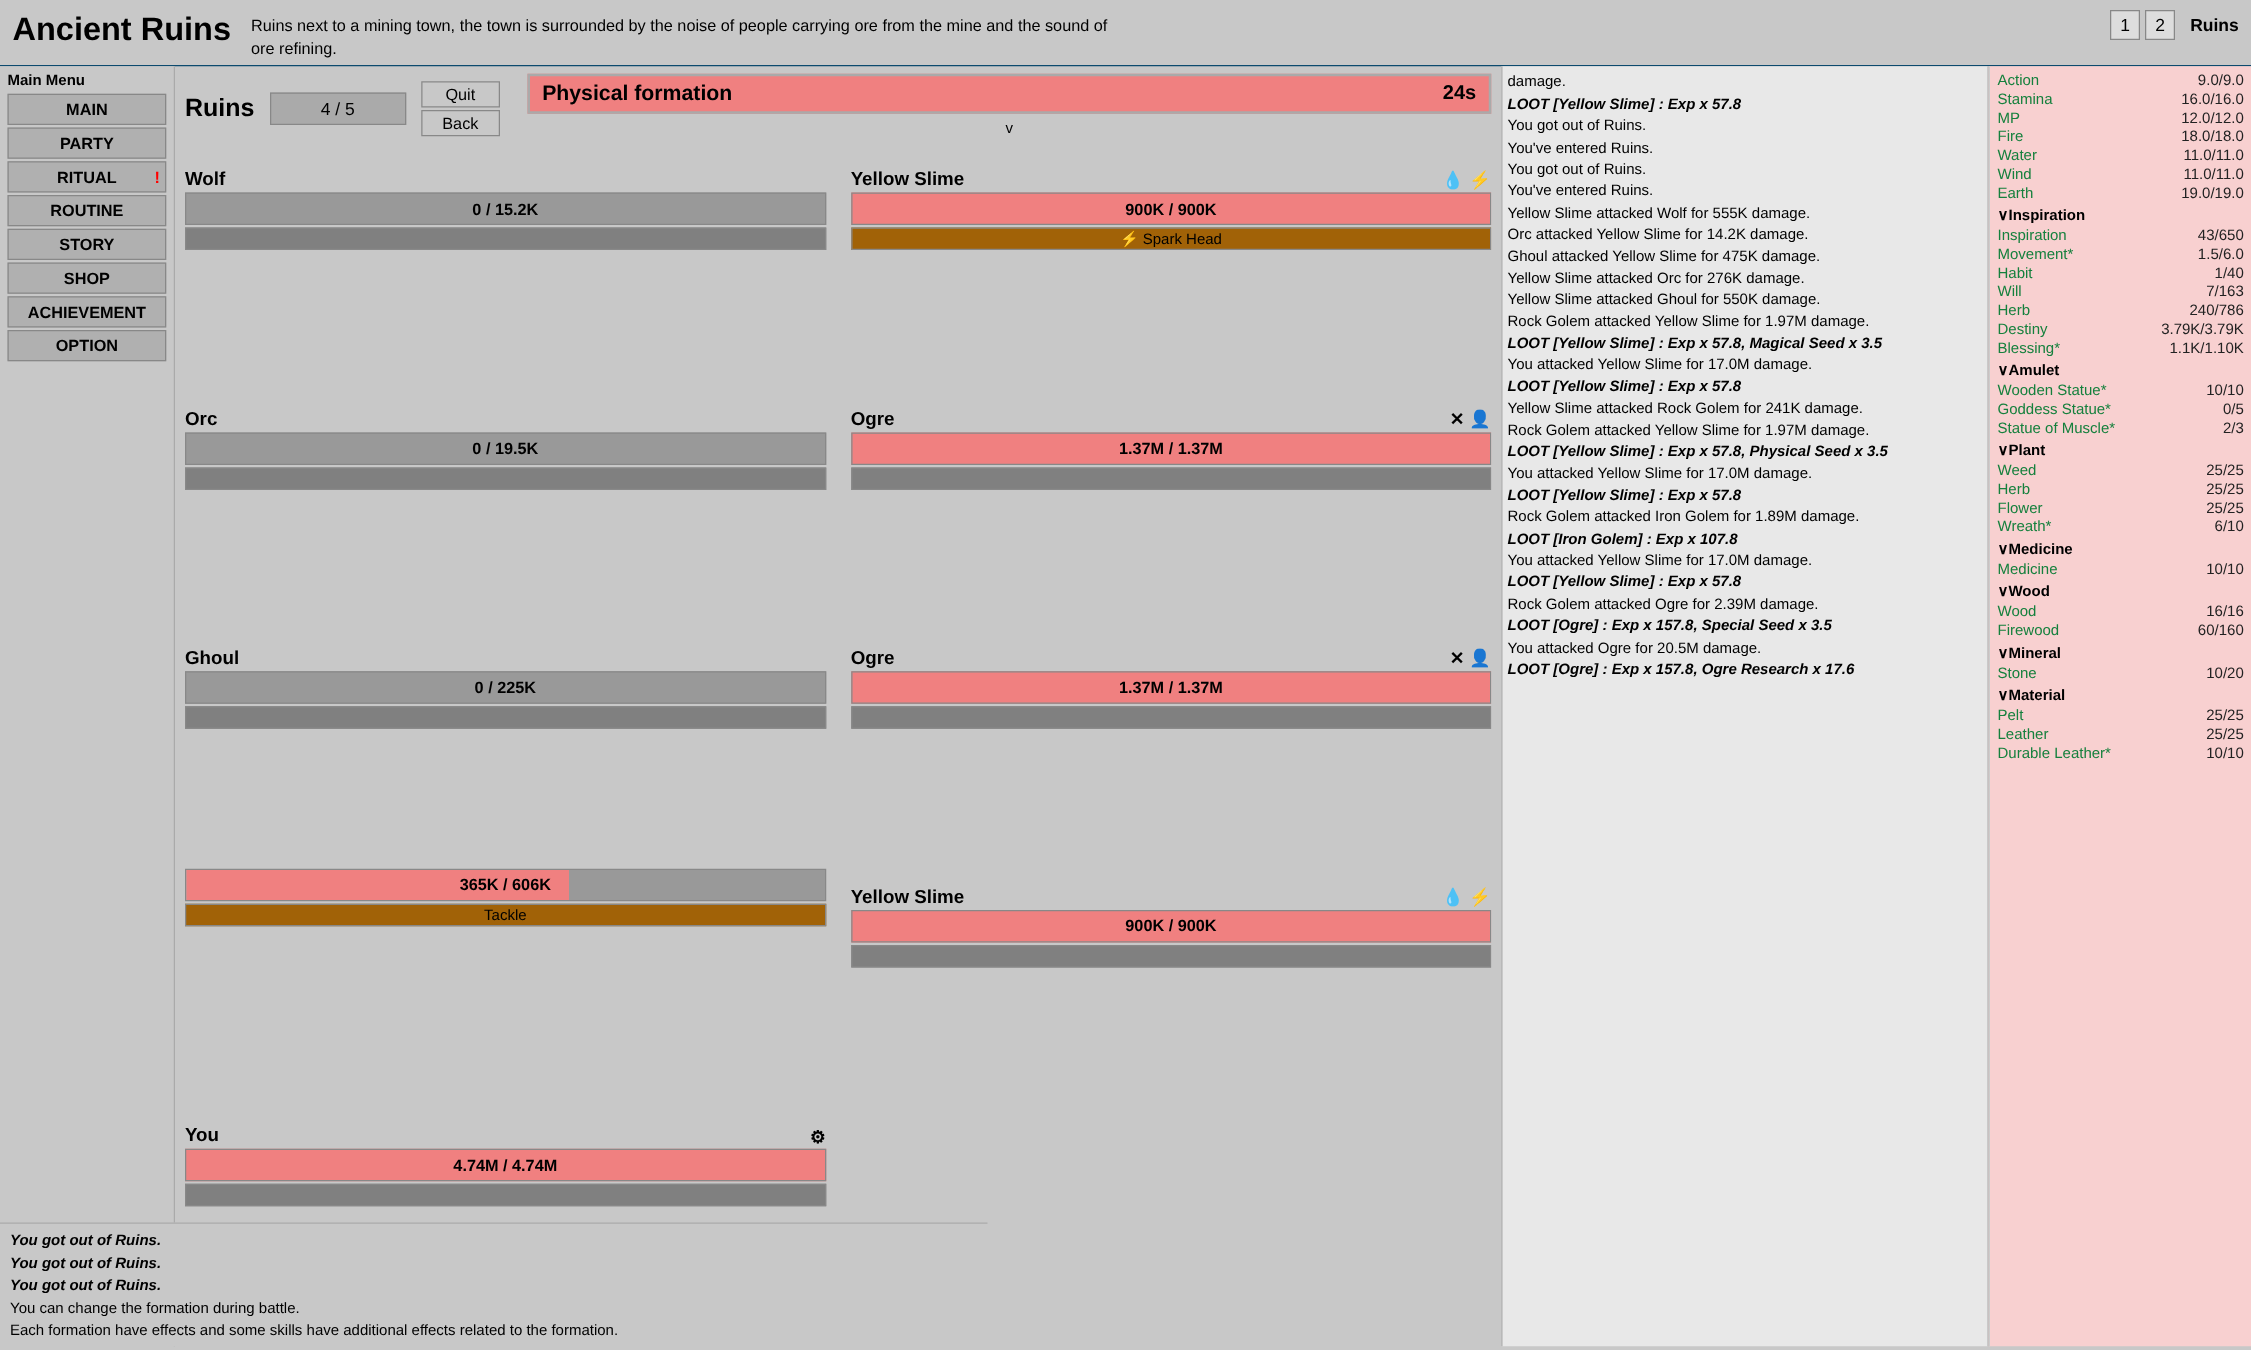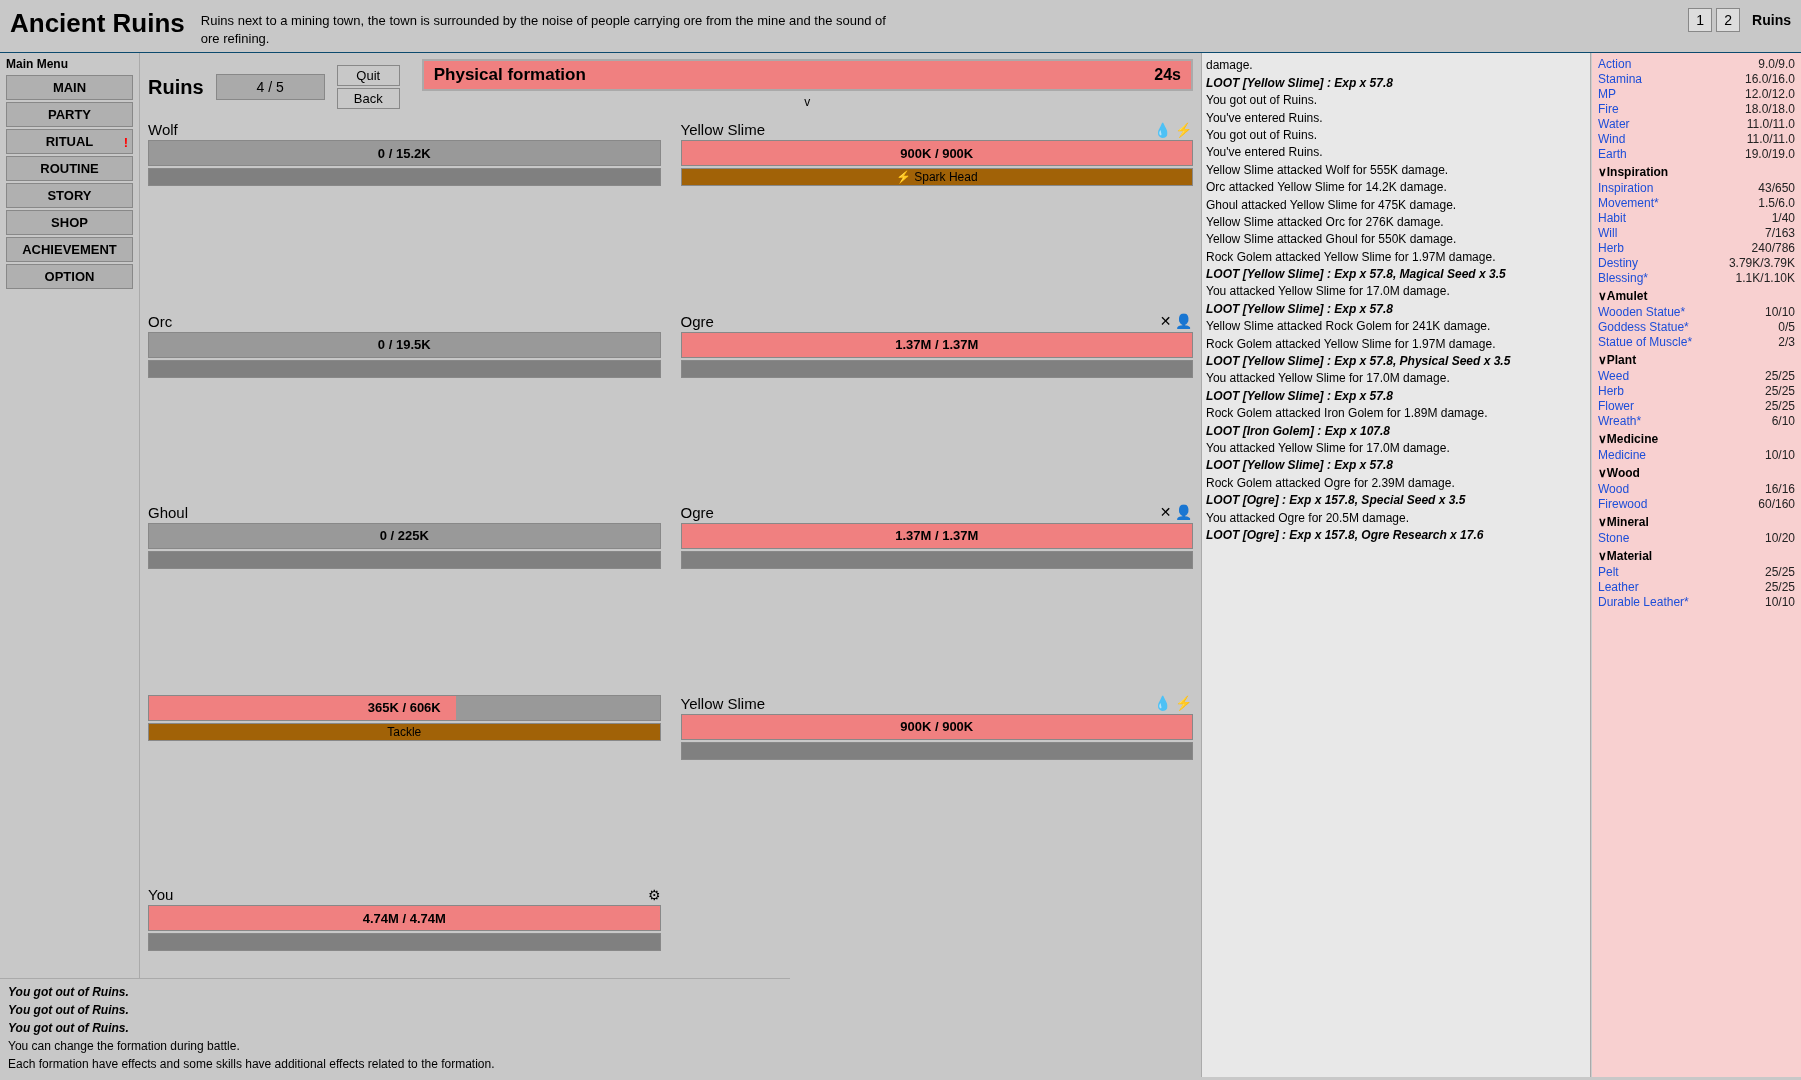--- a/index.html
+++ b/index.html
@@ -158,21 +158,22 @@
     .unit-block {
       display: flex;
       flex-direction: column;
       gap: 2px;
     }
     .unit-name-row {
       display: flex;
       align-items: center;
       gap: 6px;
       font-size: 15px;
-      font-weight: normal;
+      font-weight: bold;
+      margin-top: 14px;
     }
     .unit-icons {
       margin-left: auto;
       display: flex;
       gap: 4px;
     }
     .unit-icon {
       font-size: 14px;
     }
     .unit-hp-bar {
@@ -220,21 +221,21 @@
       padding: 4px 6px;
       overflow-y: auto;
       font-size: 12px;
     }
     .right-panel .stat-row {
       display: flex;
       justify-content: space-between;
       margin-bottom: 1px;
     }
     .right-panel .stat-row .stat-name {
-      color: #1d4ed8;
+      color: #15803d;
     }
     .right-panel .stat-row .stat-val {
       color: #222;
     }
     .right-panel .section-header {
       font-weight: bold;
       margin-top: 4px;
       margin-bottom: 2px;
     }
     

